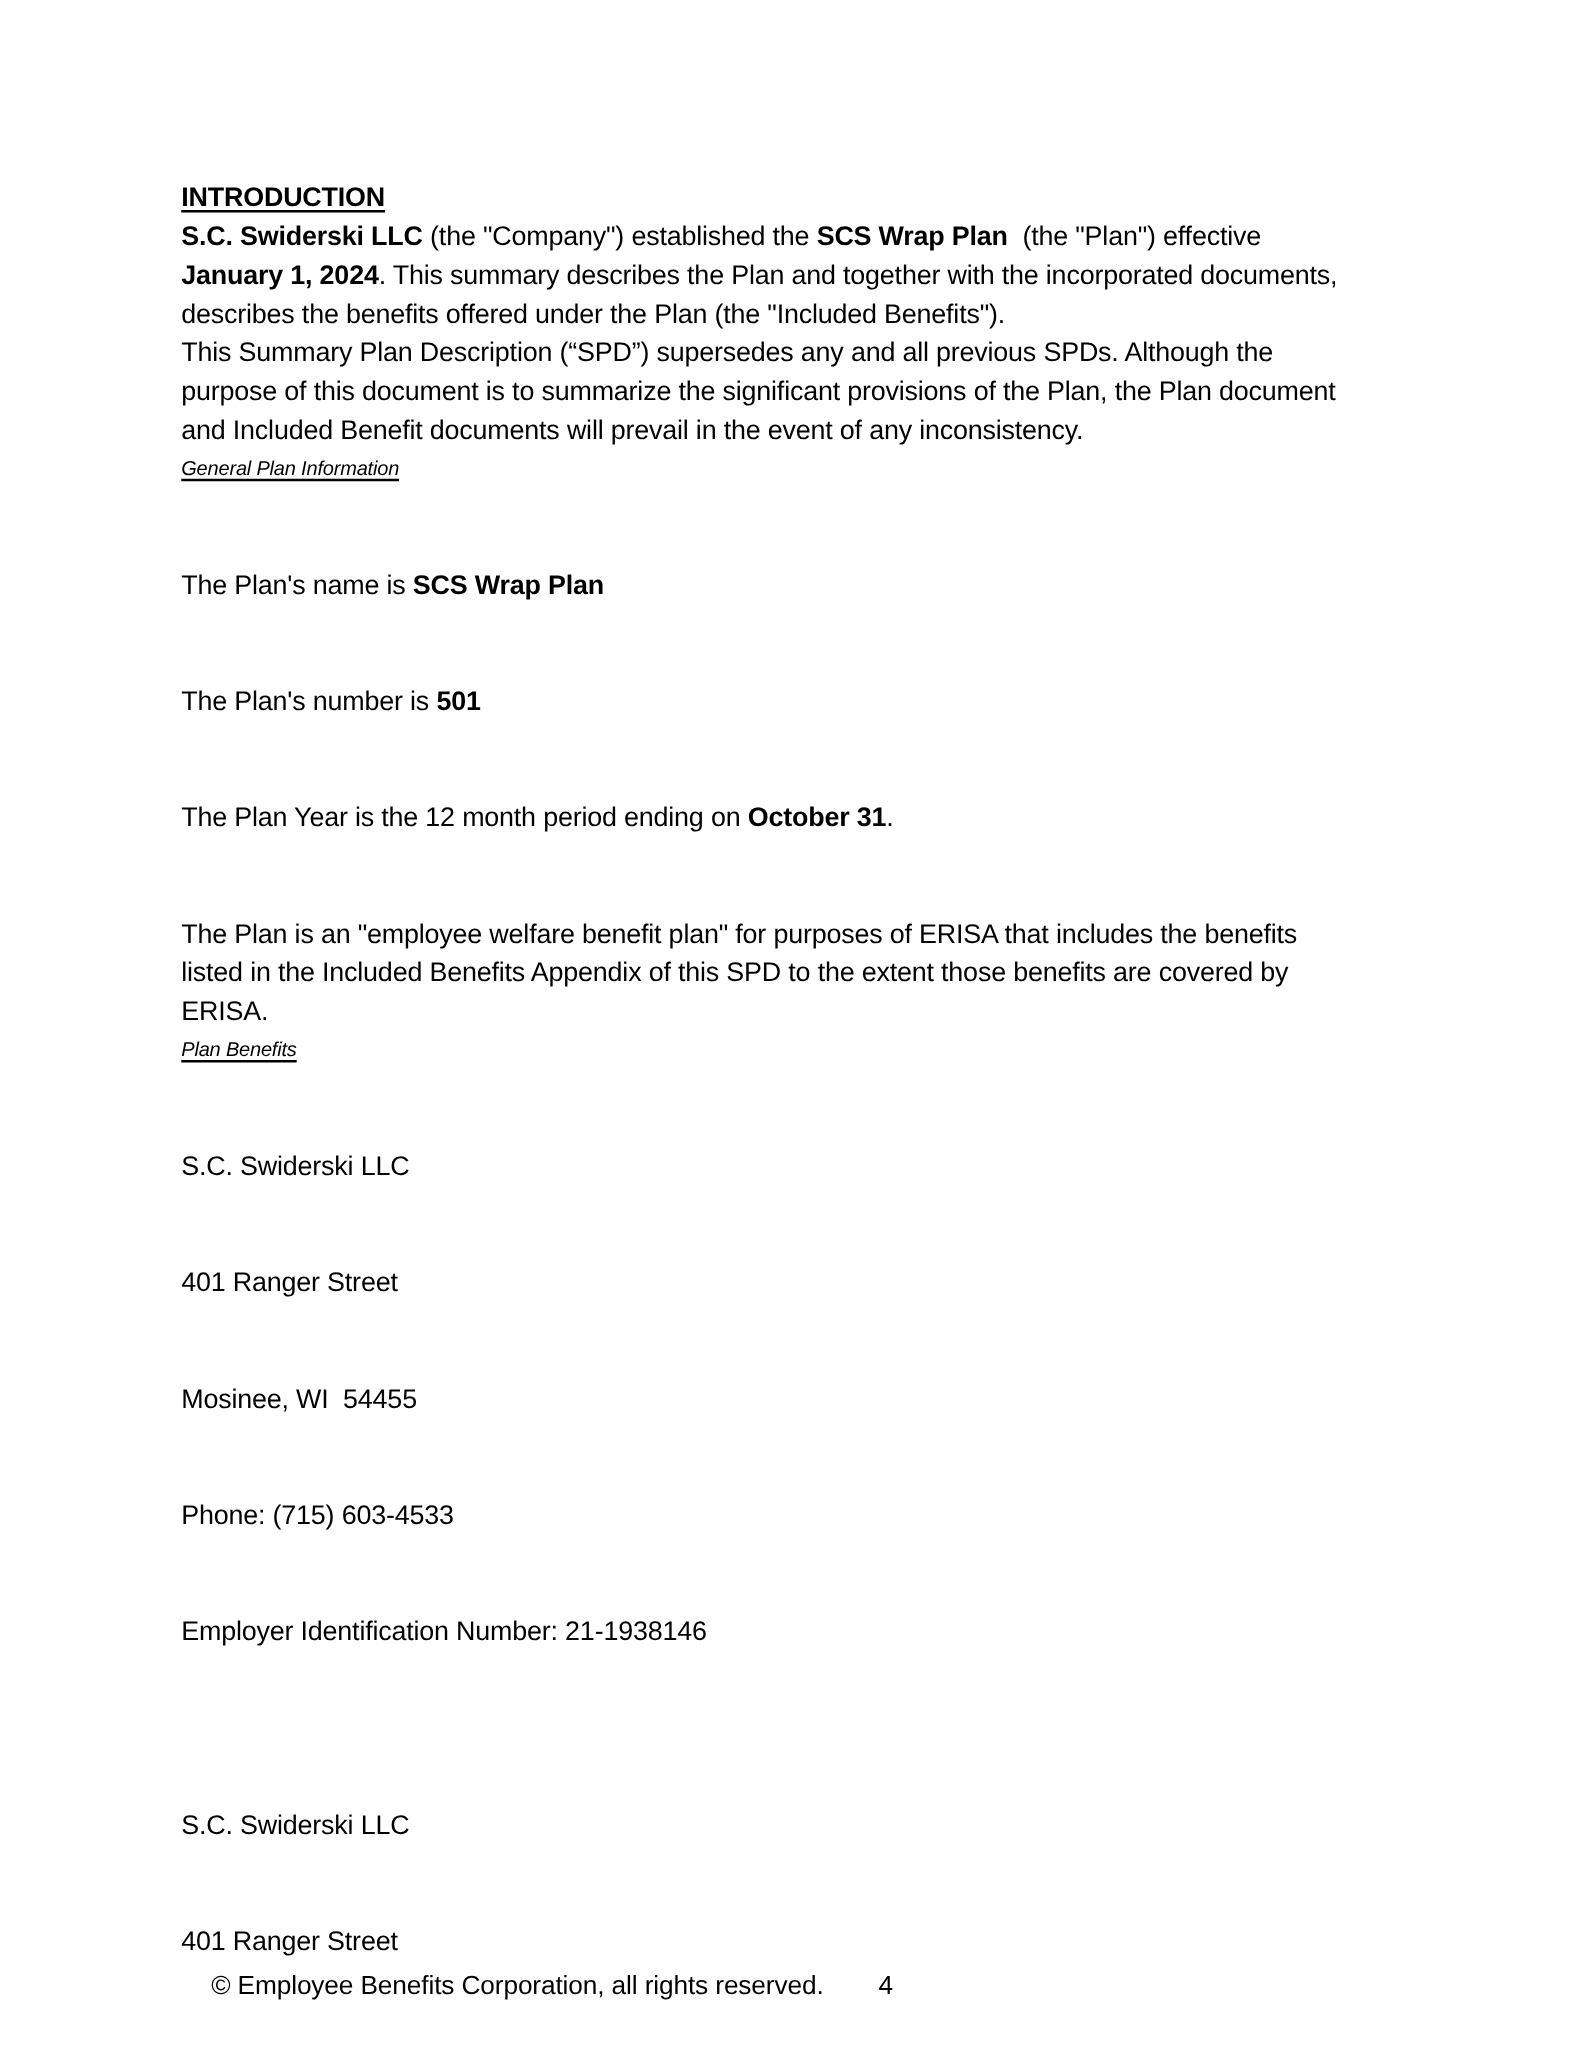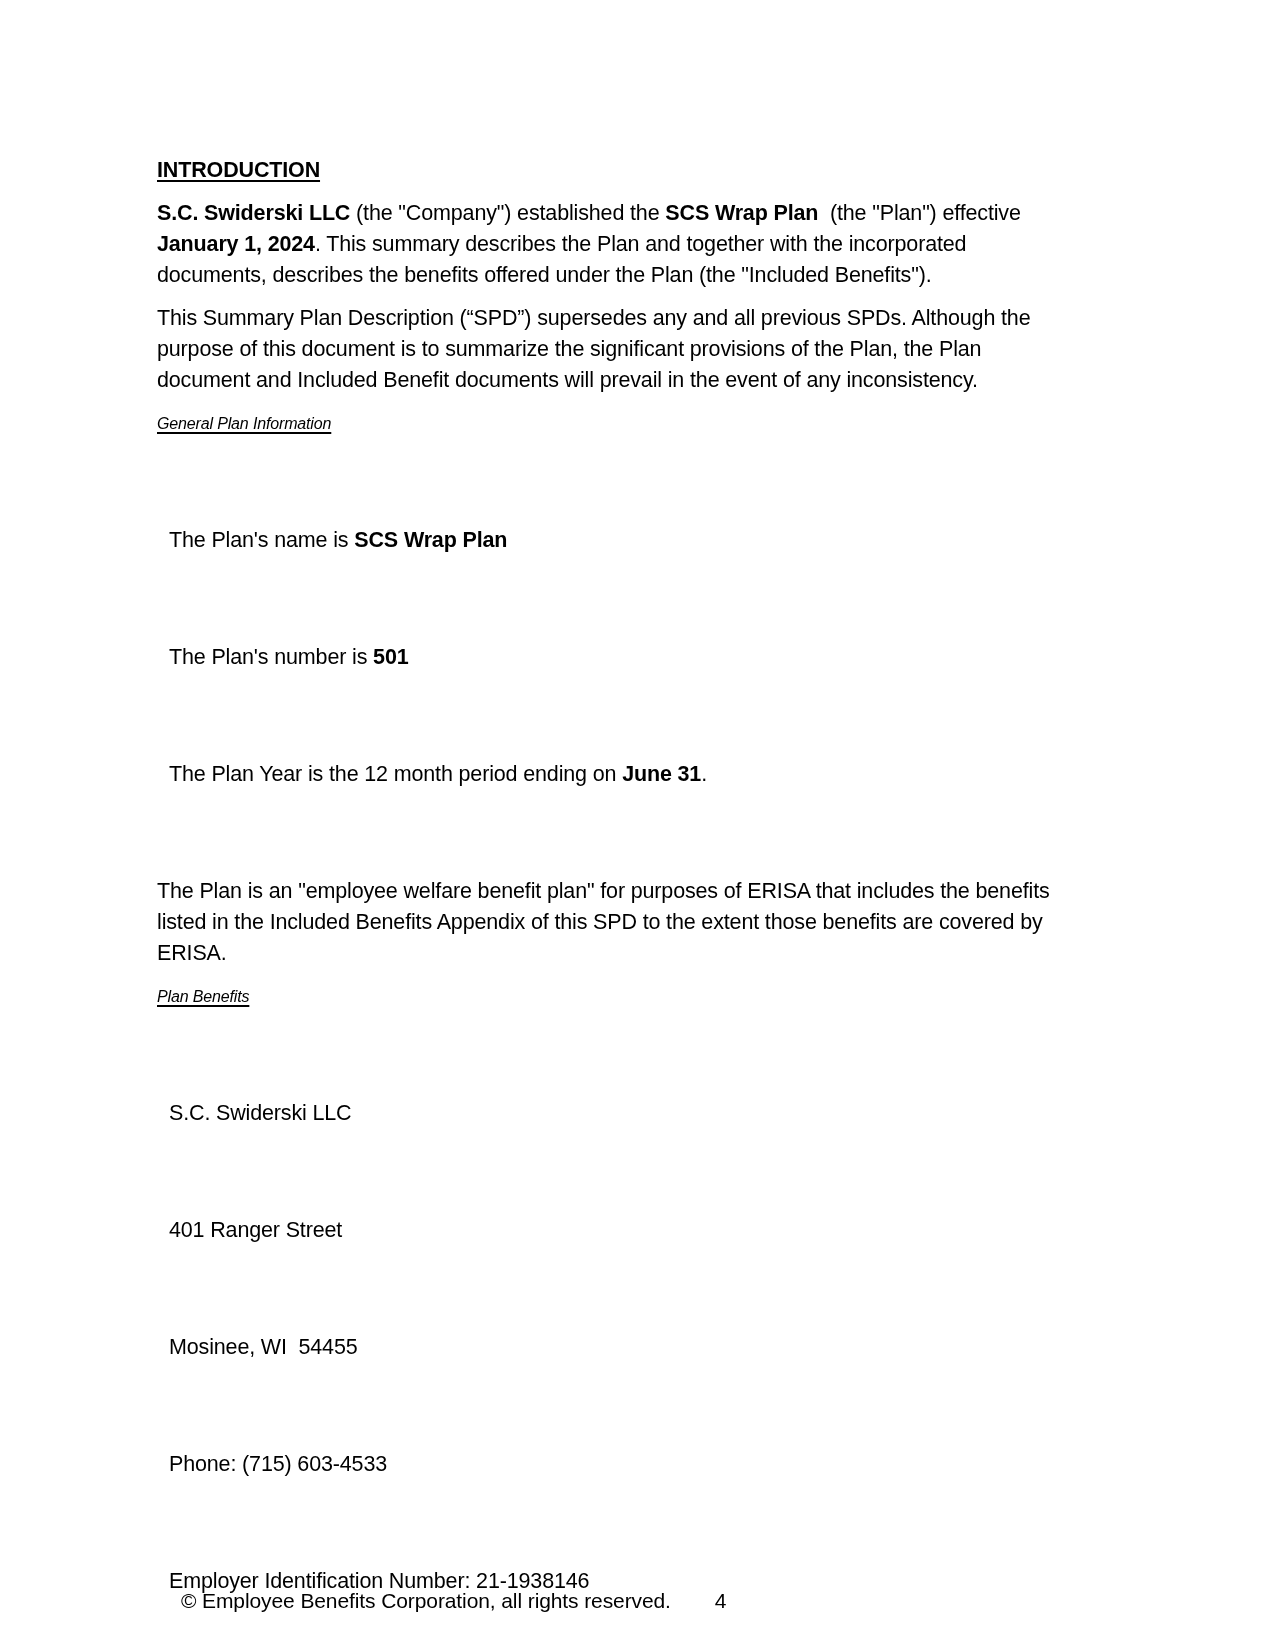--- a/index.html
+++ b/index.html
@@ -10,21 +10,21 @@
     background: #ffffff;
     box-sizing: border-box;
     padding: 143px 185px 0 145px;
     font-family: "Liberation Sans", sans-serif;
     font-size: 21.5px;
     line-height: 31px;
     letter-spacing: -0.15px;
     color: #000000;
     overflow: hidden;
   }
-  .page p, .page h1, .page h2, .page div { margin: 12px; padding: 0; white-space: pre-wrap; }
+  .page p, .page h1, .page h2, .page div { margin: 0; padding: 0; white-space: pre-wrap; }
   .b { font-weight: bold; }
   .h-main {
     font-weight: bold;
     font-size: 21.5px;
     text-decoration: underline;
     text-decoration-thickness: 2px;
     text-underline-offset: 3px;
   }
   .h-sub {
     font-weight: normal;
@@ -66,21 +66,21 @@
   <p class="mb-p1"><span class="b">S.C. Swiderski LLC</span><span> (the "Company") established the </span><span class="b">SCS Wrap Plan</span><span>  (the "Plan") effective </span><span class="b">January 1, 2024</span><span>. This summary describes the Plan and together with the incorporated documents, describes the benefits offered under the Plan (the "Included Benefits").</span></p>
 
   <p class="mb-p2">This Summary Plan Description (“SPD”) supersedes any and all previous SPDs. Although the purpose of this document is to summarize the significant provisions of the Plan, the Plan document and Included Benefit documents will prevail in the event of any inconsistency.</p>
 
 
   <h2 class="h-sub mb-general-h">General Plan Information</h2>
 
   <div class="indent mb-planlines">
     <div><span>The Plan's name is </span><span class="b">SCS Wrap Plan</span></div>
     <div><span>The Plan's number is </span><span class="b">501</span></div>
-    <div><span>The Plan Year is the 12 month period ending on </span><span class="b">June 31</span><span>.</span></div>
+    <div><span>The Plan Year is the 12 month period ending on </span><span class="b">October 31</span><span>.</span></div>
   </div>
 
   <p class="indent mb-erisa">The Plan is an "employee welfare benefit plan" for purposes of ERISA that includes the benefits listed in the Included Benefits Appendix of this SPD to the extent those benefits are covered by ERISA.</p>
 
   <h2 class="h-sub mb-subhead-tight">Plan Benefits</h2>
 
   <div class="indent mb-sponsor-block">
     <div>S.C. Swiderski LLC</div>
     <div>401 Ranger Street</div>
     <div>Mosinee, WI  54455</div>

